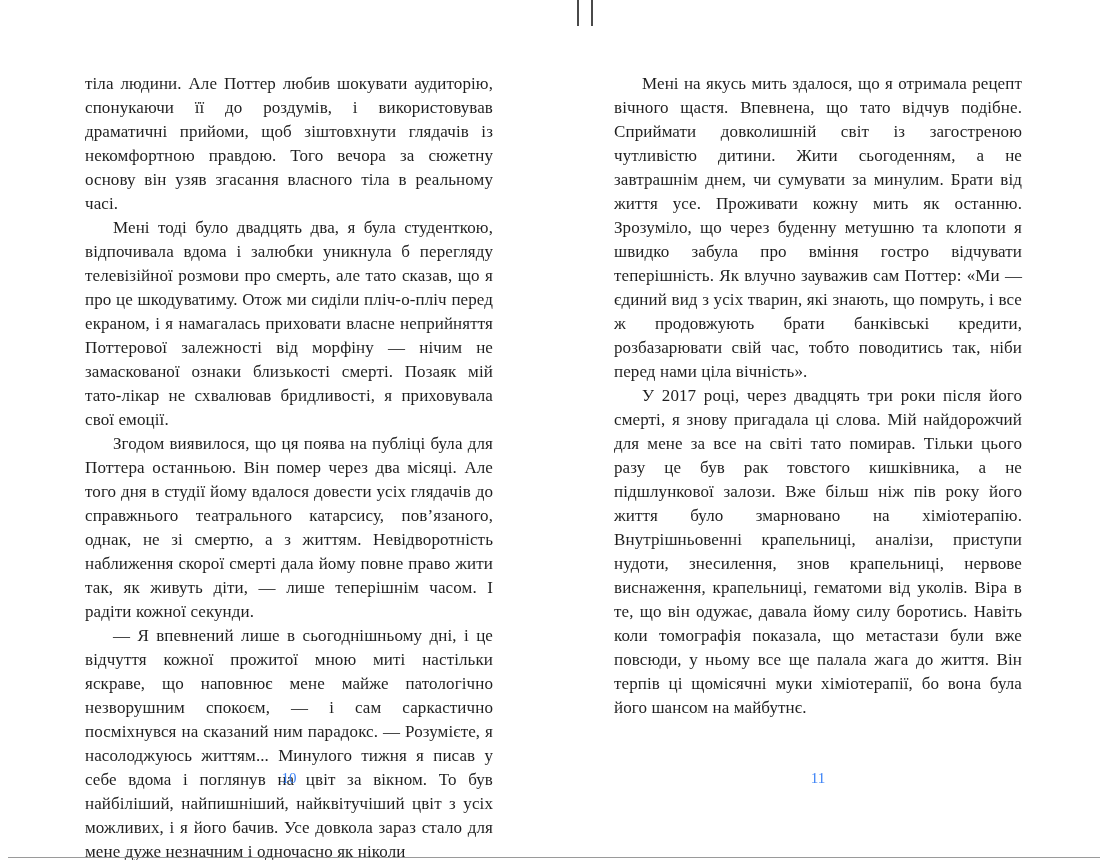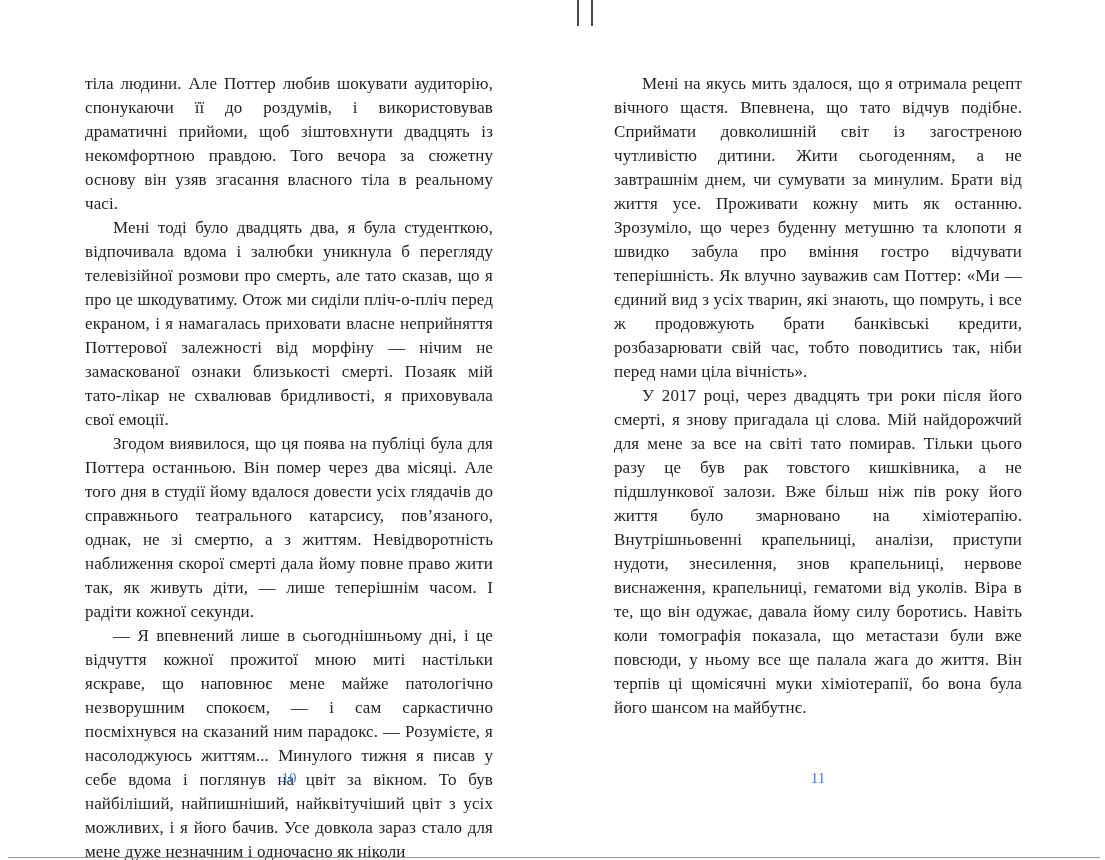--- a/index.html
+++ b/index.html
@@ -72,21 +72,21 @@
 </head>
 <body>
 
 <div class="spread">
 
   <div class="crop-mark vert v1"></div>
   <div class="crop-mark vert v2"></div>
 
   <div class="page left">
     <div class="text-block">
-      <p class="no-indent">тіла людини. Але Поттер любив шокувати аудиторію, спонукаючи її до роздумів, і використовував драматичні прийоми, щоб зіштовхнути двадцять із некомфортною правдою. Того вечора за сюжетну основу він узяв згасання власного тіла в реальному часі.</p>
+      <p class="no-indent">тіла людини. Але Поттер любив шокувати аудиторію, спонукаючи її до роздумів, і використовував драматичні прийоми, щоб зіштовхнути глядачів із некомфортною правдою. Того вечора за сюжетну основу він узяв згасання власного тіла в реальному часі.</p>
       <p>Мені тоді було двадцять два, я була студенткою, відпочивала вдома і залюбки уникнула б перегляду телевізійної розмови про смерть, але тато сказав, що я про це шкодуватиму. Отож ми сиділи пліч-о-пліч перед екраном, і я намагалась приховати власне неприйняття Поттерової залежності від морфіну — нічим не замаскованої ознаки близькості смерті. Позаяк мій тато-лікар не схвалював бридливості, я приховувала свої емоції.</p>
       <p>Згодом виявилося, що ця поява на публіці була для Поттера останньою. Він помер через два місяці. Але того дня в студії йому вдалося довести усіх глядачів до справжнього театрального катарсису, пов’язаного, однак, не зі смертю, а з життям. Невідворотність наближення скорої смерті дала йому повне право жити так, як живуть діти, — лише теперішнім часом. І радіти кожної секунди.</p>
       <p>— Я впевнений лише в сьогоднішньому дні, і це відчуття кожної прожитої мною миті настільки яскраве, що наповнює мене майже патологічно незворушним спокоєм, — і сам саркастично посміхнувся на сказаний ним парадокс. — Розумієте, я насолоджуюсь життям... Минулого тижня я писав у себе вдома і поглянув на цвіт за вікном. То був найбіліший, найпишніший, найквітучіший цвіт з усіх можливих, і я його бачив. Усе довкола зараз стало для мене дуже незначним і одночасно як ніколи</p>
     </div>
   </div>
 
   <div class="page right">
     <div class="text-block">
       <p>Мені на якусь мить здалося, що я отримала рецепт вічного щастя. Впевнена, що тато відчув подібне. Сприймати довколишній світ із загостреною чутливістю дитини. Жити сьогоденням, а не завтрашнім днем, чи сумувати за минулим. Брати від життя усе. Проживати кожну мить як останню. Зрозуміло, що через буденну метушню та клопоти я швидко забула про вміння гостро відчувати теперішність. Як влучно зауважив сам Поттер: «Ми — єдиний вид з усіх тварин, які знають, що помруть, і все ж продовжують брати банківські кредити, розбазарювати свій час, тобто поводитись так, ніби перед нами ціла вічність».</p>
       <p>У 2017 році, через двадцять три роки після його смерті, я знову пригадала ці слова. Мій найдорожчий для мене за все на світі тато помирав. Тільки цього разу це був рак товстого кишківника, а не підшлункової залози. Вже більш ніж пів року його життя було змарновано на хіміотерапію. Внутрішньовенні крапельниці, аналізи, приступи нудоти, знесилення, знов крапельниці, нервове виснаження, крапельниці, гематоми від уколів. Віра в те, що він одужає, давала йому силу боротись. Навіть коли томографія показала, що метастази були вже повсюди, у ньому все ще палала жага до життя. Він терпів ці щомісячні муки хіміотерапії, бо вона була його шансом на майбутнє.</p>

